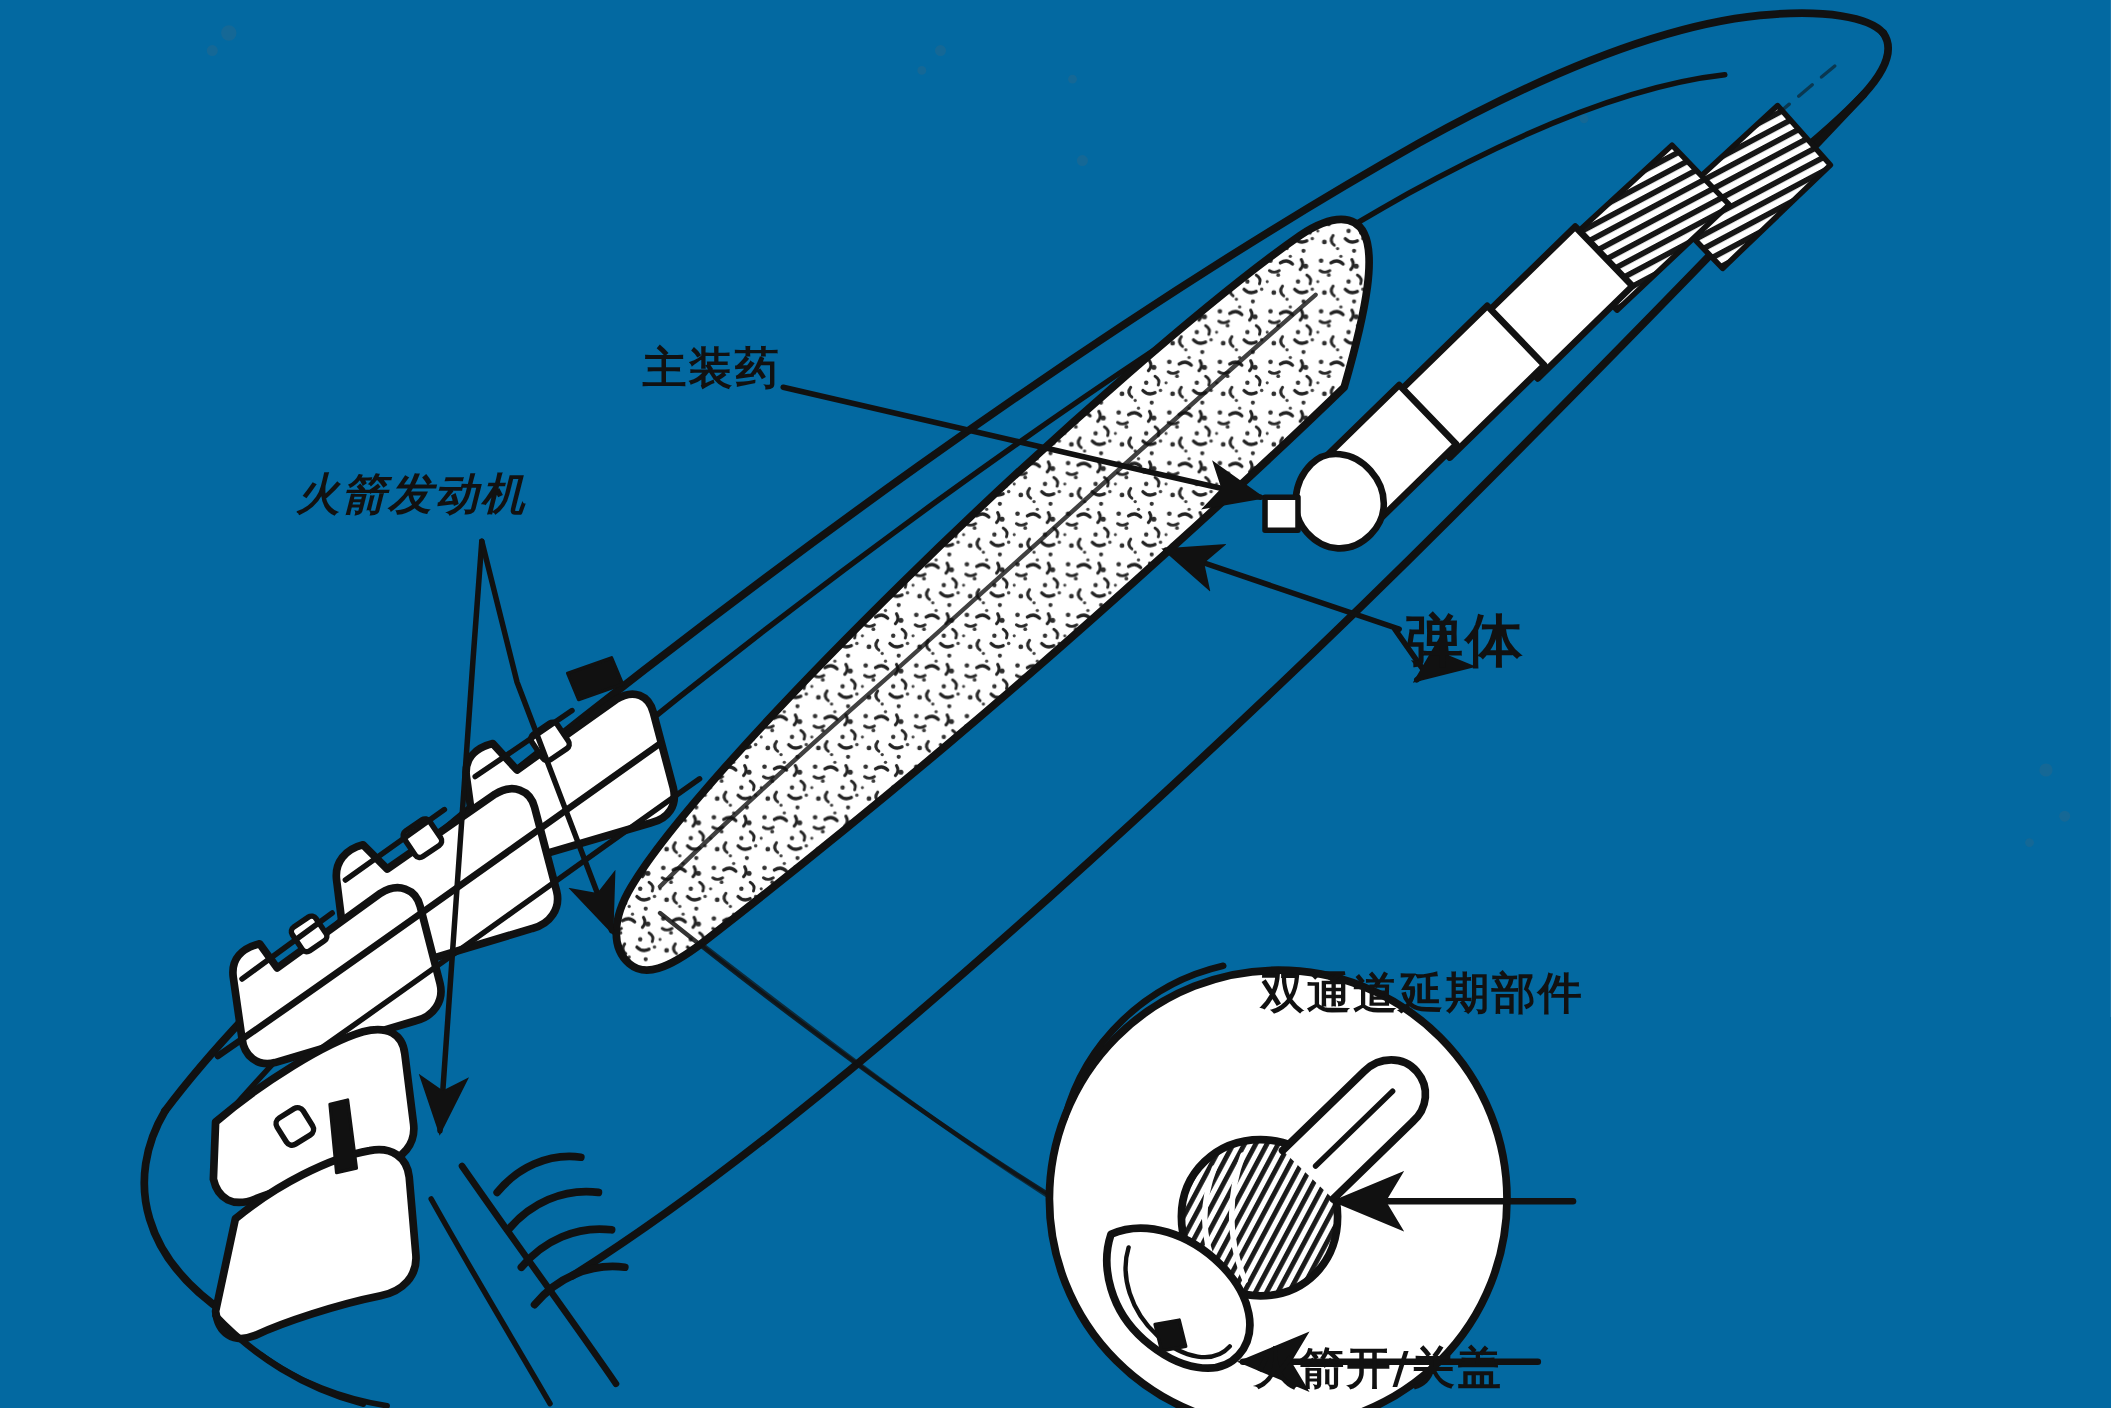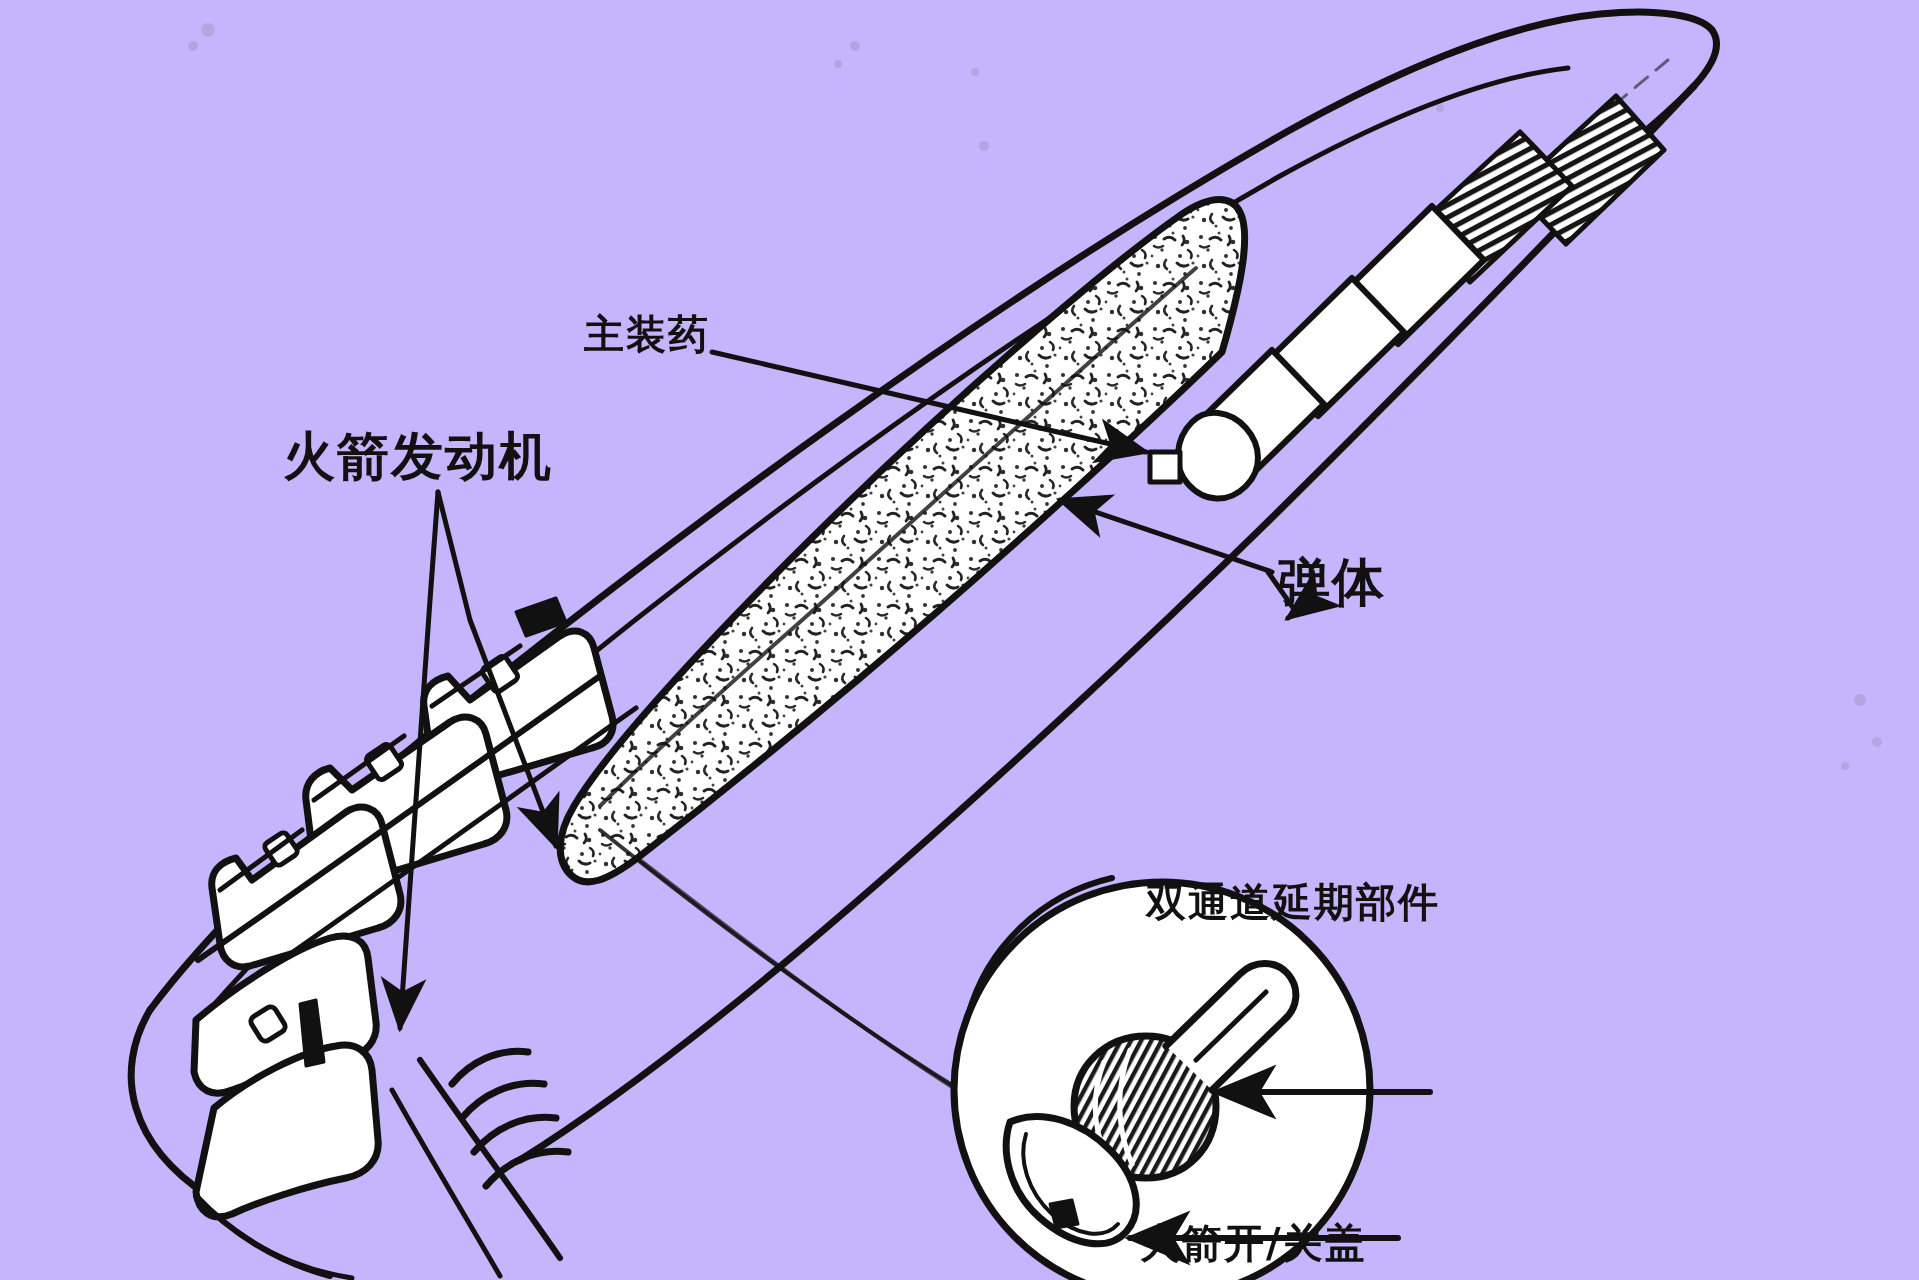--- a/index.html
+++ b/index.html
@@ -7,40 +7,40 @@
     padding: 0;
     background: #ffffff;
   }
   body {
     font-family: "DejaVu Sans", "Liberation Sans", sans-serif;
   }
   #stage {
     position: relative;
     width: 1919px;
     height: 1280px;
-    background: #c4b5fd;
+    background: #0369a1;
     overflow: hidden;
   }
   #figure {
     position: absolute;
     inset: 0;
     width: 1919px;
     height: 1280px;
   }
   .lbl {
     position: absolute;
     color: #111111;
     font-weight: 700;
     letter-spacing: 2px;
     white-space: nowrap;
     font-family: "DejaVu Sans", "Liberation Sans", sans-serif;
     text-rendering: optimizeLegibility;
   }
   .lbl-主装药 { left: 584px; top: 307px; font-size: 40px; }
-  .lbl-火箭发动机 { left: 283px; top: 422px; font-size: 52px; }
+  .lbl-火箭发动机 { left: 269px; top: 422px; font-size: 40px; font-style: italic; }
   .lbl-弹体 { left: 1278px; top: 548px; font-size: 52px; }
   .lbl-延期部件 { left: 1146px; top: 875px; font-size: 40px; }
   .lbl-开关盖 { left: 1140px; top: 1216px; font-size: 40px; }
 </style>
 </head>
 <body>
 
 <div id="stage">
 
   <svg id="figure" viewBox="0 0 1919 1280" xmlns="http://www.w3.org/2000/svg">

